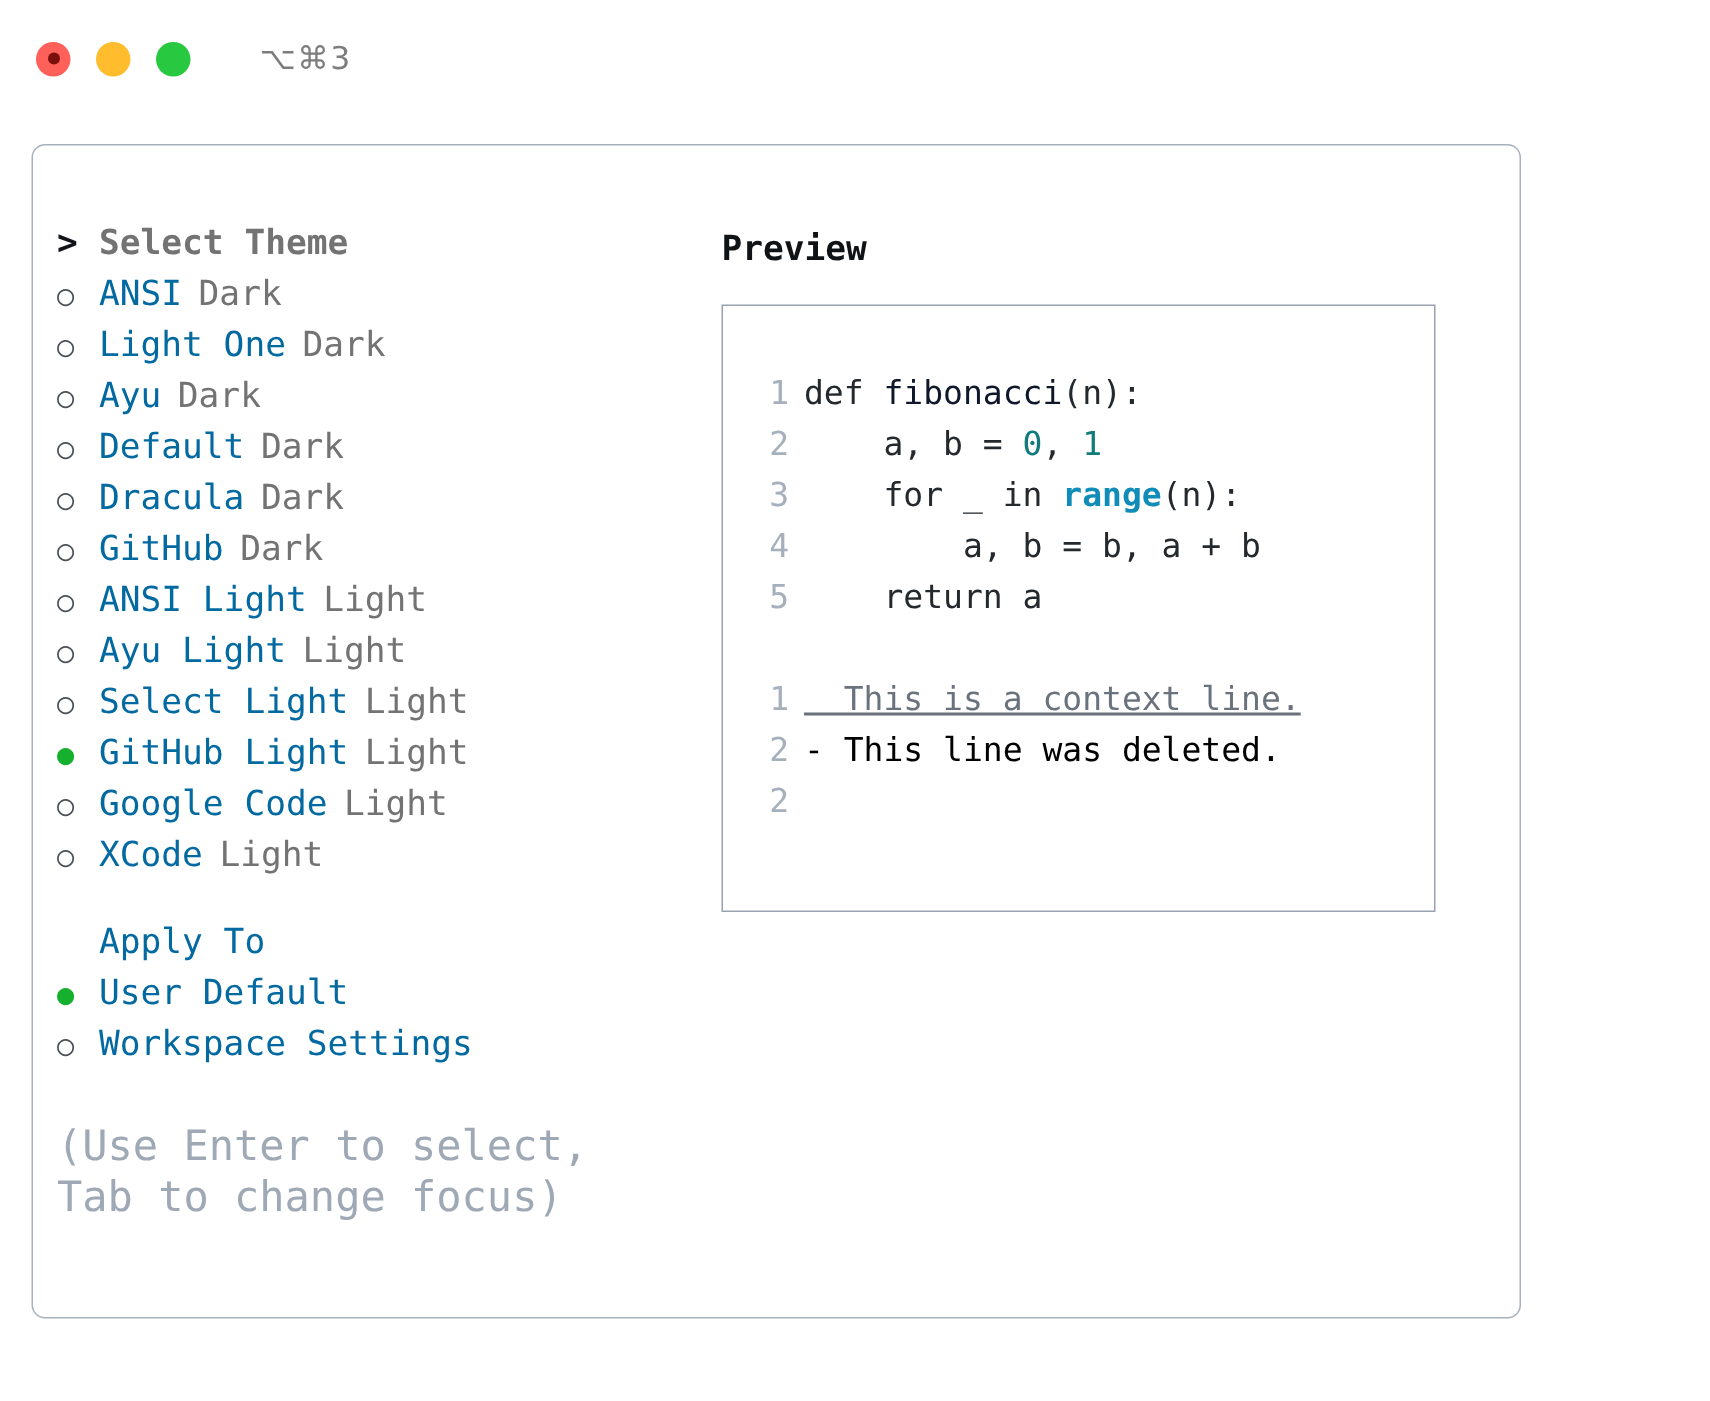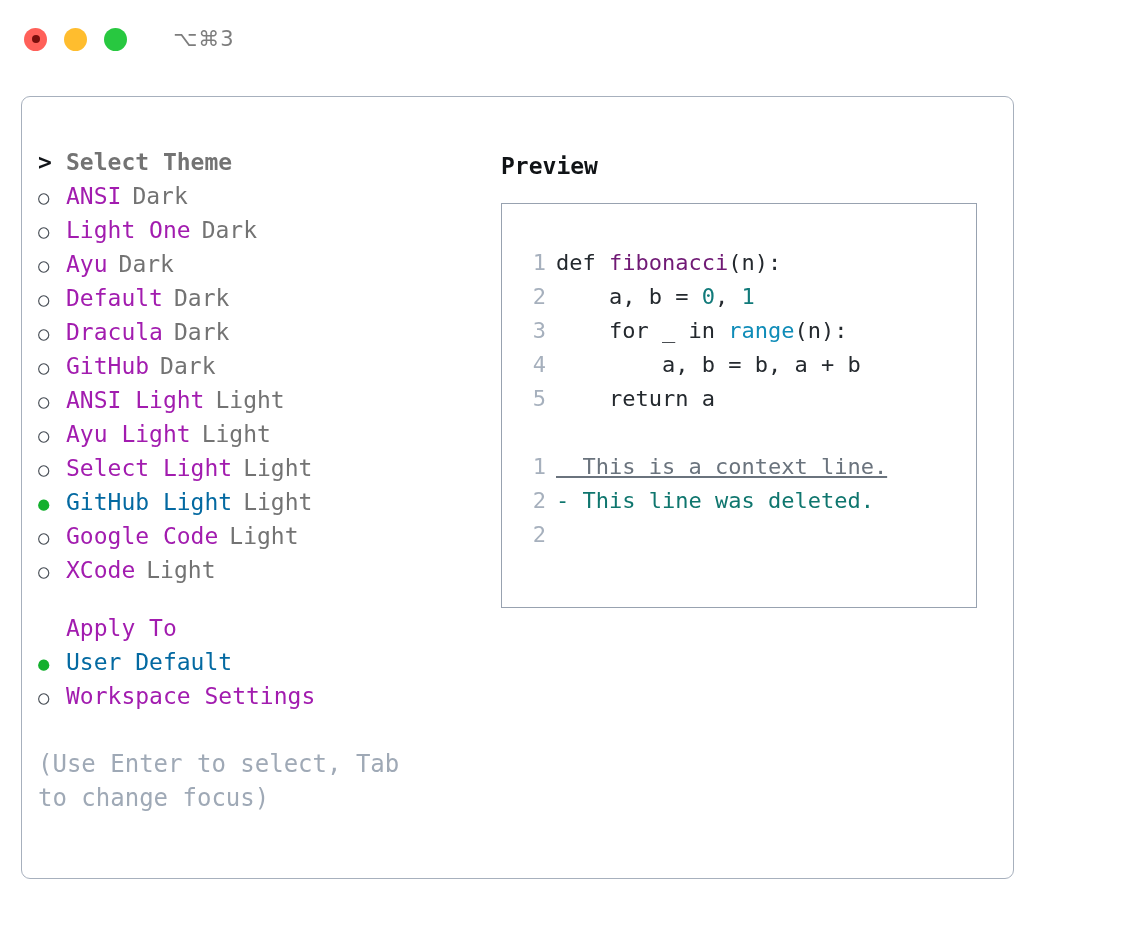--- a/index.html
+++ b/index.html
@@ -108,43 +108,43 @@
   }
   .marker.chevron {
     font-weight: bold;
     color: #111418;
     font-size: 23px;
   }
   .marker.dot-on { color: #14b02e; font-size: 19px; }
   .marker.dot-off { color: #4a5058; font-size: 19px; }
   .marker.blank { color: transparent; }
 
-  .row-label { color: #a21caf; }
+  .row-label { color: #0369a1; }
   .row-label.selected { color: #0369a1; }
   .row-label.header { font-weight: bold; color: #737373; }
   .row-tag {
     color: #737373;
     margin-left: 11px;
   }
 
   .section-gap { height: 24px; }
 
   .hint {
     margin-top: 30px;
-    font-size: 24px;
+    font-size: 28px;
     line-height: 34px;
     color: #9fa9b6;
     width: 400px;
     white-space: pre-wrap;
   }
 
   
   .right-col {
     position: absolute;
-    left: 479px;
+    left: 459px;
     top: 52px;
     width: 500px;
   }
   .preview-title {
     font-size: 23px;
     font-weight: bold;
     color: #101316;
     height: 34px;
     line-height: 34px;
   }
@@ -168,25 +168,25 @@
     display: inline-block;
     width: 30px;
     flex: 0 0 30px;
     text-align: right;
     color: #a6b0bd;
     margin-right: 10px;
   }
   .code-text { color: #24292e; }
   .blank-line { height: 34px; }
 
-  .tok-fn    { color: #701a75; text-align: right; }
+  .tok-fn    { color: #0f172a; text-align: right; }
   .tok-num   { color: #117a7a; }
-  .tok-call  { color: #0f8cb8; }
+  .tok-call  { color: #0f8cb8; font-weight: bold; }
   .tok-ctx   { color: #6a737d; text-decoration: underline; }
-  .tok-del   { color: #0f766e; }
+  .tok-del   { color: #000000; }
   .tok-add   { color: #00b512; }
 </style>
 </head>
 <body>
 
 <div id="app">
 
   <div class="titlebar">
     <div class="lights">
       <span class="light red"></span>

